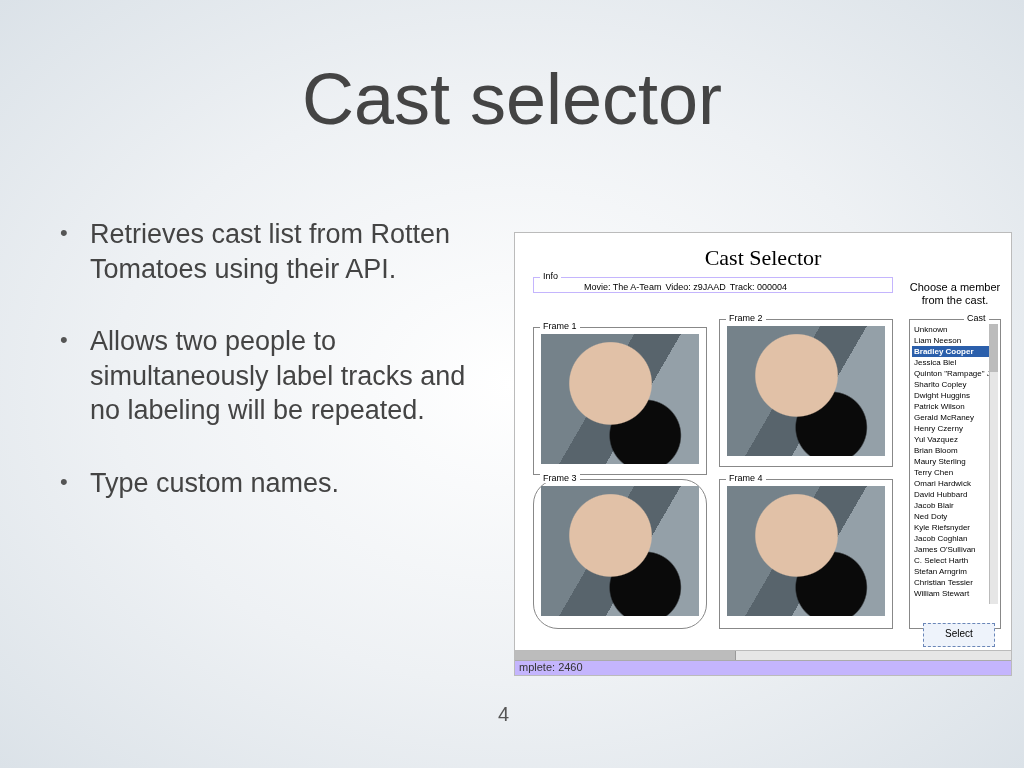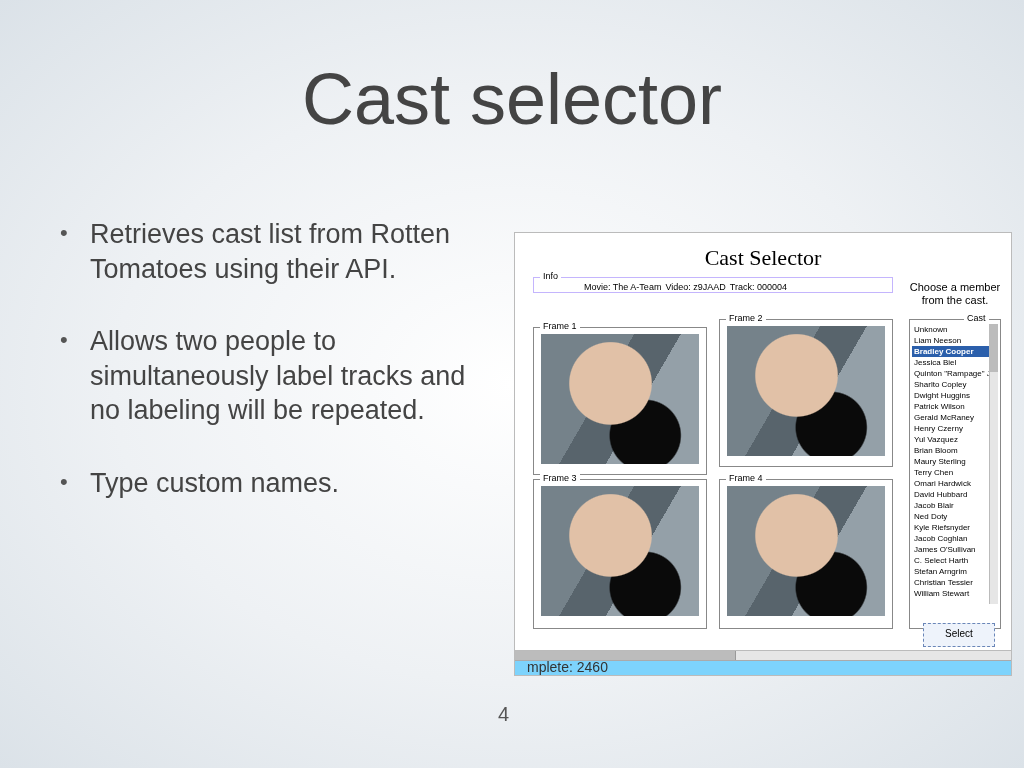--- a/index.html
+++ b/index.html
@@ -28,36 +28,36 @@
   .fgroup .flabel{position:absolute;left:6px;top:-7px;background:#fff;padding:0 3px;font-size:9px;}
   .frame{width:158px;height:130px;margin:2px auto 4px;background:#1a1a1a;position:relative;overflow:hidden;}
   .face{position:absolute;inset:0;
     background:
       radial-gradient(circle at 44% 38%,#e8c8ad 0 34%,transparent 35%),
       radial-gradient(circle at 66% 78%,#101010 0 24%,transparent 25%),
       linear-gradient(120deg,#7b8890 0 40%,#5e6a72 40% 60%,#9aa6ae 60% 100%);
     filter:contrast(1.05) brightness(0.95) blur(0.6px);}
   #f1{left:18px;top:86px;height:148px;margin-top:8px;}
   #f2{left:204px;top:86px;height:148px;}
-  #f3{left:18px;top:246px;height:150px;}
+  #f3{left:18px;top:246px;height:150px;border-radius:25px;}
   #f4{left:204px;top:246px;height:150px;}
   .cast-box{position:absolute;right:10px;top:86px;width:92px;height:310px;
     border:1px solid #888;box-sizing:border-box;background:#fff;}
   .cast-box .flabel{position:absolute;left:6px;top:-7px;background:#fff;padding:0 3px;font-size:9px;margin-left:48px;}
   .cast-list{position:absolute;left:2px;top:4px;width:80px;height:280px;overflow:hidden;
     font-size:8px;line-height:11px;}
   .cast-list div{white-space:nowrap;overflow:hidden;text-overflow:clip;padding-left:2px;}
   .cast-list .sel{background:#2b5fab;color:#fff;font-weight:bold;}
   .cast-scroll{position:absolute;right:2px;top:4px;width:8px;height:280px;
     background:#e6e6e6;border-left:1px solid #bbb;}
   .cast-scroll::before{content:"";position:absolute;left:0;top:0;width:8px;height:48px;background:#bcbcbc;}
   .select-btn{position:absolute;right:16px;bottom:28px;width:70px;height:22px;
     border:1px dashed #6a86b8;background:#eef3fb;font-size:10px;line-height:20px;text-align:center;}
-  .bottom-bar{position:absolute;left:0;right:0;bottom:0;height:14px;background:#7dd3fc;
-    border-top:1px solid #aaa;font-size:14px;padding-left:12px;line-height:13px;color:#333;}
+  .bottom-bar{position:absolute;left:0;right:0;bottom:0;height:14px;background:#c4b5fd;
+    border-top:1px solid #aaa;font-size:11px;padding-left:4px;line-height:13px;color:#333;}
   .bottom-scroll{position:absolute;left:0;right:0;bottom:14px;height:10px;background:#e6e6e6;
     border-top:1px solid #bbb;}
   .bottom-scroll::before{content:"";position:absolute;left:0;top:0;height:10px;width:220px;background:#bcbcbc;border-right:1px solid #999;}
 </style>
 </head>
 <body>
 
 <div class="slide">
 
   <div class="title">Cast selector</div>

